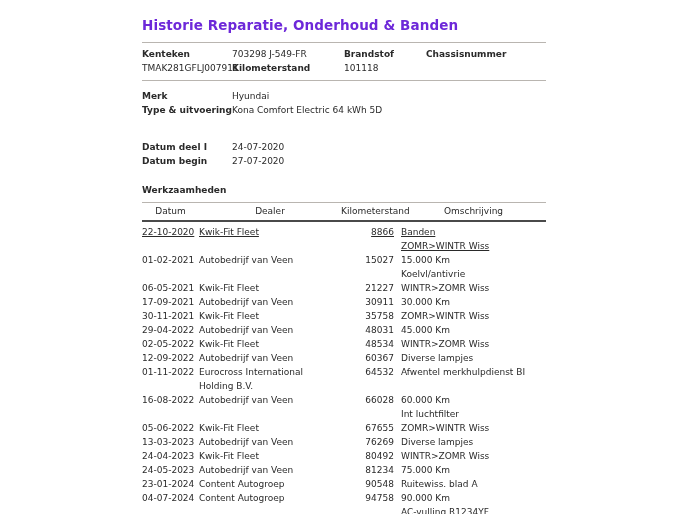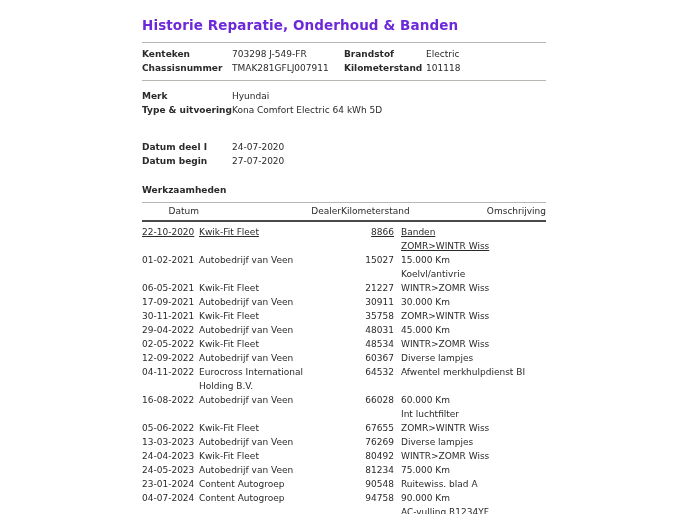--- a/index.html
+++ b/index.html
@@ -53,21 +53,21 @@
     table-layout: fixed;
     font-size: 9px;
     line-height: 14px;
   }
   table.werk col.c1 { width: 57px; }
   table.werk col.c2 { width: 142px; }
   table.werk col.c3 { width: 53px; }
   table.werk col.c4 { width: 152px; }
   table.werk thead th {
     font-weight: normal;
-    text-align: right;
+    text-align: center;
     border-top: 1px solid #b9b5b0;
     border-bottom: 2px solid #4a4a4a;
     padding: 1px 0 2px 0;
   }
   table.werk thead th.num { text-align: right; }
   table.werk tbody td {
     vertical-align: top;
     padding: 0;
   }
   table.werk tbody tr:first-child td { padding-top: 3px; text-decoration: underline; }
@@ -82,21 +82,20 @@
   <div class="content">
 
     <h1 class="doc-title">Historie Reparatie, Onderhoud &amp; Banden</h1>
 
     <hr class="rule">
 
     <div class="info-grid pad-block">
       <span class="lbl">Kenteken</span>
       <span class="val">703298 J-549-FR</span>
       <span class="lbl">Brandstof</span>
-      <span class="val">Electric</span>
       <span class="lbl">Chassisnummer</span>
       <span class="val">TMAK281GFLJ007911</span>
       <span class="lbl">Kilometerstand</span>
       <span class="val">101118</span>
     </div>
 
     <hr class="rule">
 
     <div class="info-grid single block-merk">
       <span class="lbl">Merk</span>
@@ -190,21 +189,21 @@
           </tr>
           <tr>
             <td class="c-datum">12-09-2022</td>
             <td class="c-dealer">Autobedrijf van Veen</td>
             <td class="c-km">60367</td>
             <td class="c-oms">
               <div>Diverse lampjes</div>
             </td>
           </tr>
           <tr>
-            <td class="c-datum">04-11-2022</td>
+            <td class="c-datum">01-11-2022</td>
             <td class="c-dealer">Eurocross International Holding B.V.</td>
             <td class="c-km">64532</td>
             <td class="c-oms">
               <div>Afwentel merkhulpdienst BI</div>
             </td>
           </tr>
           <tr>
             <td class="c-datum">16-08-2022</td>
             <td class="c-dealer">Autobedrijf van Veen</td>
             <td class="c-km">66028</td>

